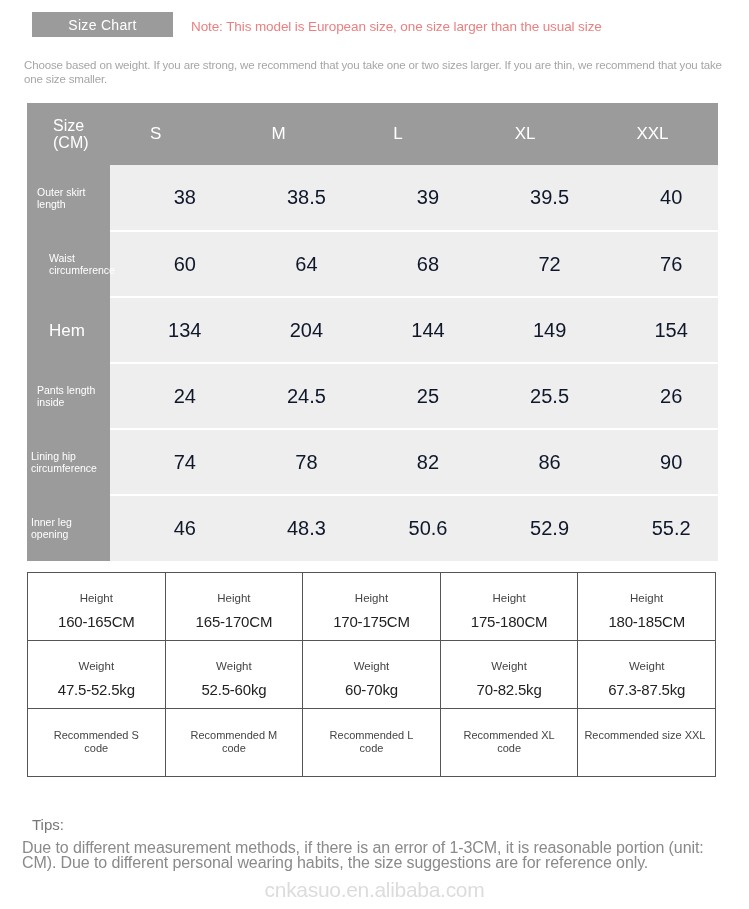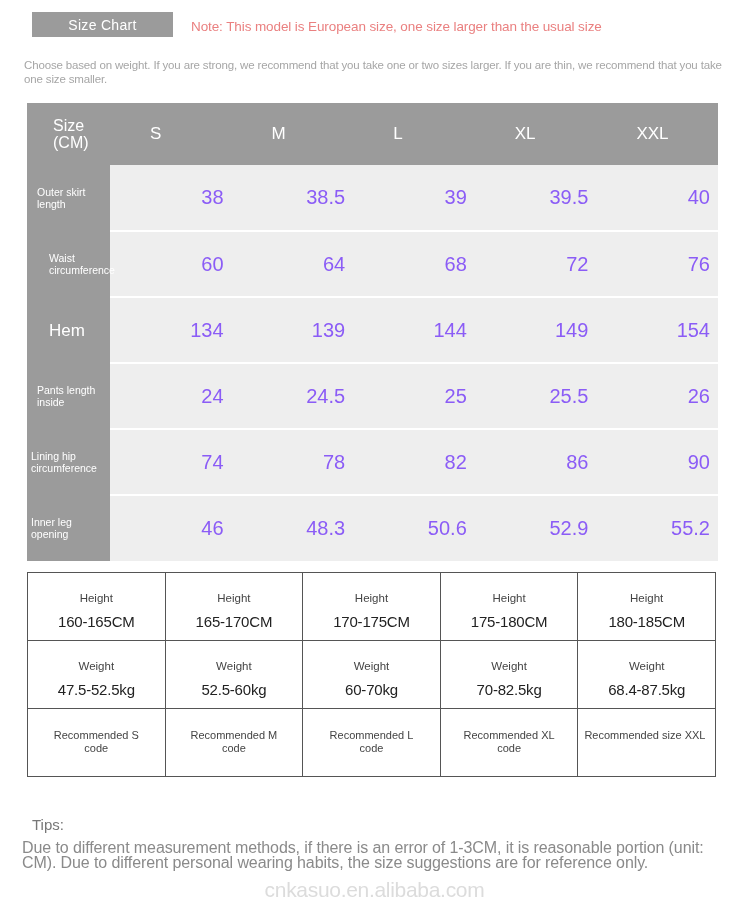--- a/index.html
+++ b/index.html
@@ -103,23 +103,23 @@
   .row-label.lbl-hem {
     font-size: 17px;
     line-height: 21px;
     padding-left: 22px !important;
   }
   .row-label.lbl-over {
     padding-left: 4px !important;
   }
   .data-cell {
     background: #eeeeee;
-    color: #8b5cf6;
+    color: #0f172a;
     font-size: 20px;
-    text-align: right;
+    text-align: center;
     padding-left: 36px !important;
     vertical-align: middle;
     border-bottom: 2px solid #ffffff;
   }
   .size-table tbody tr:last-child .data-cell { border-bottom: none; margin-top: 43px; }
 
   
   .fit-table {
     position: absolute;
     left: 27px; top: 572px;
@@ -233,21 +233,21 @@
       <td class="row-label lbl-indent">Waist circumference</td>
       <td class="data-cell">60</td>
       <td class="data-cell">64</td>
       <td class="data-cell">68</td>
       <td class="data-cell">72</td>
       <td class="data-cell">76</td>
     </tr>
     <tr>
       <td class="row-label lbl-hem">Hem</td>
       <td class="data-cell">134</td>
-      <td class="data-cell">139</td>
+      <td class="data-cell">204</td>
       <td class="data-cell">144</td>
       <td class="data-cell">149</td>
       <td class="data-cell">154</td>
     </tr>
     <tr>
       <td class="row-label">Pants length inside</td>
       <td class="data-cell">24</td>
       <td class="data-cell">24.5</td>
       <td class="data-cell">25</td>
       <td class="data-cell">25.5</td>
@@ -308,21 +308,21 @@
       <td>
         <div class="fit-sub">Weight</div>
         <div class="fit-main">60-70kg</div>
       </td>
       <td>
         <div class="fit-sub">Weight</div>
         <div class="fit-main">70-82.5kg</div>
       </td>
       <td>
         <div class="fit-sub">Weight</div>
-        <div class="fit-main">68.4-87.5kg</div>
+        <div class="fit-main">67.3-87.5kg</div>
       </td>
     </tr>
     <tr class="fit-row-c">
       <td>
         <div class="fit-rec">Recommended S code</div>
       </td>
       <td>
         <div class="fit-rec">Recommended M code</div>
       </td>
       <td>

